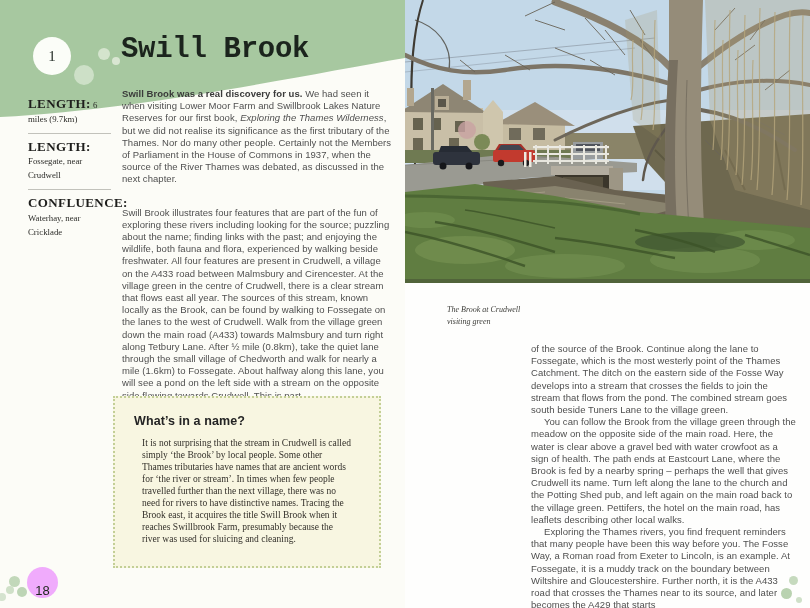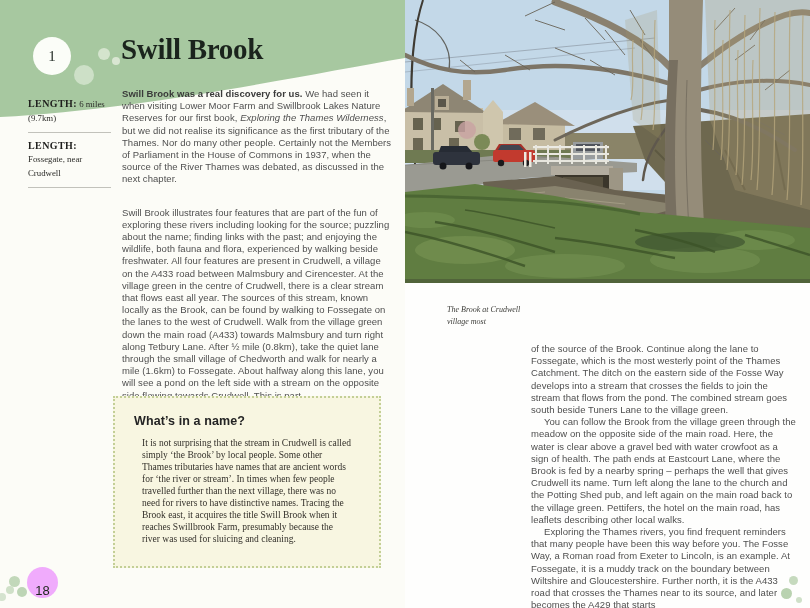--- a/index.html
+++ b/index.html
@@ -17,29 +17,29 @@
 
   .chapter-circle{
     position:absolute;left:33px;top:37px;width:38px;height:38px;border-radius:50%;
     background:#fbfdf8;display:flex;align-items:center;justify-content:center;
     font-family:"Liberation Serif",serif;font-size:15px;color:#27302a;
   }
   .dot{position:absolute;border-radius:50%;}
 
   .title{
     position:absolute;left:121px;top:33px;margin:0;
-    font-family:Liberation Serif, serif;font-weight:700;font-size:29px;
+    font-family:Liberation Mono, monospace;font-weight:700;font-size:29px;
     letter-spacing:-0.3px;color:#1b241d;white-space:nowrap;
   }
 
   
   .sidebar{position:absolute;left:28px;top:97px;width:83px;
     font-family:"Liberation Serif",serif;font-size:8.8px;line-height:13.8px;color:#2d2d2a;}
   .sidebar p{margin:0;}
-  .sidebar strong{font-size:10px;letter-spacing:.4px;color:#1e1e1c;}
+  .sidebar strong{font-size:13px;letter-spacing:.4px;color:#1e1e1c;}
   .sidebar hr{border:none;border-top:1px solid #c2c2bb;margin:6px 0 6px 0;}
 
   
   .main-col{position:absolute;left:122px;top:88px;width:272px;}
   .body-par{margin:0;font-size:9.5px;line-height:12.2px;color:#4f4f4f;letter-spacing:.05px;}
   .body-par + .body-par{margin-top:21px;}
   .body-par strong{color:#3a3a3a;}
   .body-par em{font-style:italic;}
 
   
@@ -92,20 +92,21 @@
     <span class="dot" style="left:98px;top:48px;width:12px;height:12px;background:#d4e4cd;"></span>
     <span class="dot" style="left:112px;top:57px;width:8px;height:8px;background:#d9e6d2;"></span>
 
     <h1 class="title">Swill Brook</h1>
 
     <aside class="sidebar">
       <p><strong>LENGTH:</strong> <span>6 miles (9.7km)</span></p>
       <hr>
       <p><strong>LENGTH:</strong> <span>Fossegate, near Crudwell</span></p>
       <hr>
+      <p><strong>CONFLUENCE:</strong> <span>Waterhay, near Cricklade</span></p>
     </aside>
 
     <div class="main-col">
       <p class="body-par"><strong>Swill Brook was a real discovery for us.</strong><span> We had seen it when visiting Lower Moor Farm and Swillbrook Lakes Nature Reserves for our first book, </span><em>Exploring the Thames Wilderness</em><span>, but we did not realise its significance as the first tributary of the Thames. Nor do many other people. Certainly not the Members of Parliament in the House of Commons in 1937, when the source of the River Thames was debated, as discussed in the next chapter.</span></p>
       <p class="body-par">Swill Brook illustrates four features that are part of the fun of exploring these rivers including looking for the source; puzzling about the name; finding links with the past; and enjoying the wildlife, both fauna and flora, experienced by walking beside freshwater. All four features are present in Crudwell, a village on the A433 road between Malmsbury and Cirencester. At the village green in the centre of Crudwell, there is a clear stream that flows east all year. The sources of this stream, known locally as the Brook, can be found by walking to Fossegate on the lanes to the west of Crudwell. Walk from the village green down the main road (A433) towards Malmsbury and turn right along Tetbury Lane. After ½ mile (0.8km), take the quiet lane through the small village of Chedworth and walk for nearly a mile (1.6km) to Fossegate. About halfway along this lane, you will see a pond on the left side with a stream on the opposite side flowing towards Crudwell. This is part</p>
     </div>
 
     <div class="name-box">
       <h2>What’s in a name?</h2>
       <p>It is not surprising that the stream in Crudwell is called simply ‘the Brook’ by local people. Some other Thames tributaries have names that are ancient words for ‘the river or stream’. In times when few people travelled further than the next village, there was no need for rivers to have distinctive names. Tracing the Brook east, it acquires the title Swill Brook when it reaches Swillbrook Farm, presumably because the river was used for sluicing and cleaning.</p>
@@ -263,21 +264,21 @@
           <path d="M30 222 C70 228 110 240 150 252"></path>
           <path d="M150 238 C190 242 230 250 270 258"></path>
           <path d="M230 230 C260 236 290 244 310 252"></path>
           <path d="M340 235 L405 255"></path>
           <path d="M60 210 C90 214 120 222 150 228" stroke-width="1.6"></path>
         </g>
         <rect x="0" y="279" width="405" height="4" fill="#4c5a38" opacity="0.7"></rect>
       </svg>
     </figure>
 
-    <div class="caption">The Brook at Crudwell village most</div>
+    <div class="caption">The Brook at Crudwell visiting green</div>
 
     <div class="right-col">
       <p>of the source of the Brook. Continue along the lane to Fossegate, which is the most westerly point of the Thames Catchment. The ditch on the eastern side of the Fosse Way develops into a stream that crosses the fields to join the stream that flows from the pond. The combined stream goes south beside Tuners Lane to the village green.</p>
       <p class="ind">You can follow the Brook from the village green through the meadow on the opposite side of the main road. Here, the water is clear above a gravel bed with water crowfoot as a sign of health. The path ends at Eastcourt Lane, where the Brook is fed by a nearby spring – perhaps the well that gives Crudwell its name. Turn left along the lane to the church and the Potting Shed pub, and left again on the main road back to the village green. Pettifers, the hotel on the main road, has leaflets describing other local walks.</p>
       <p class="ind">Exploring the Thames rivers, you find frequent reminders that many people have been this way before you. The Fosse Way, a Roman road from Exeter to Lincoln, is an example. At Fossegate, it is a muddy track on the boundary between Wiltshire and Gloucestershire. Further north, it is the A433 road that crosses the Thames near to its source, and later becomes the A429 that starts</p>
     </div>
 
     <span class="dot" style="left:384px;top:576px;width:9px;height:9px;background:#c6dabe;"></span>
     <span class="dot" style="left:376px;top:588px;width:11px;height:11px;background:#b9d2b0;"></span>
     <span class="dot" style="left:391px;top:597px;width:6px;height:6px;background:#cfe0c8;"></span>

